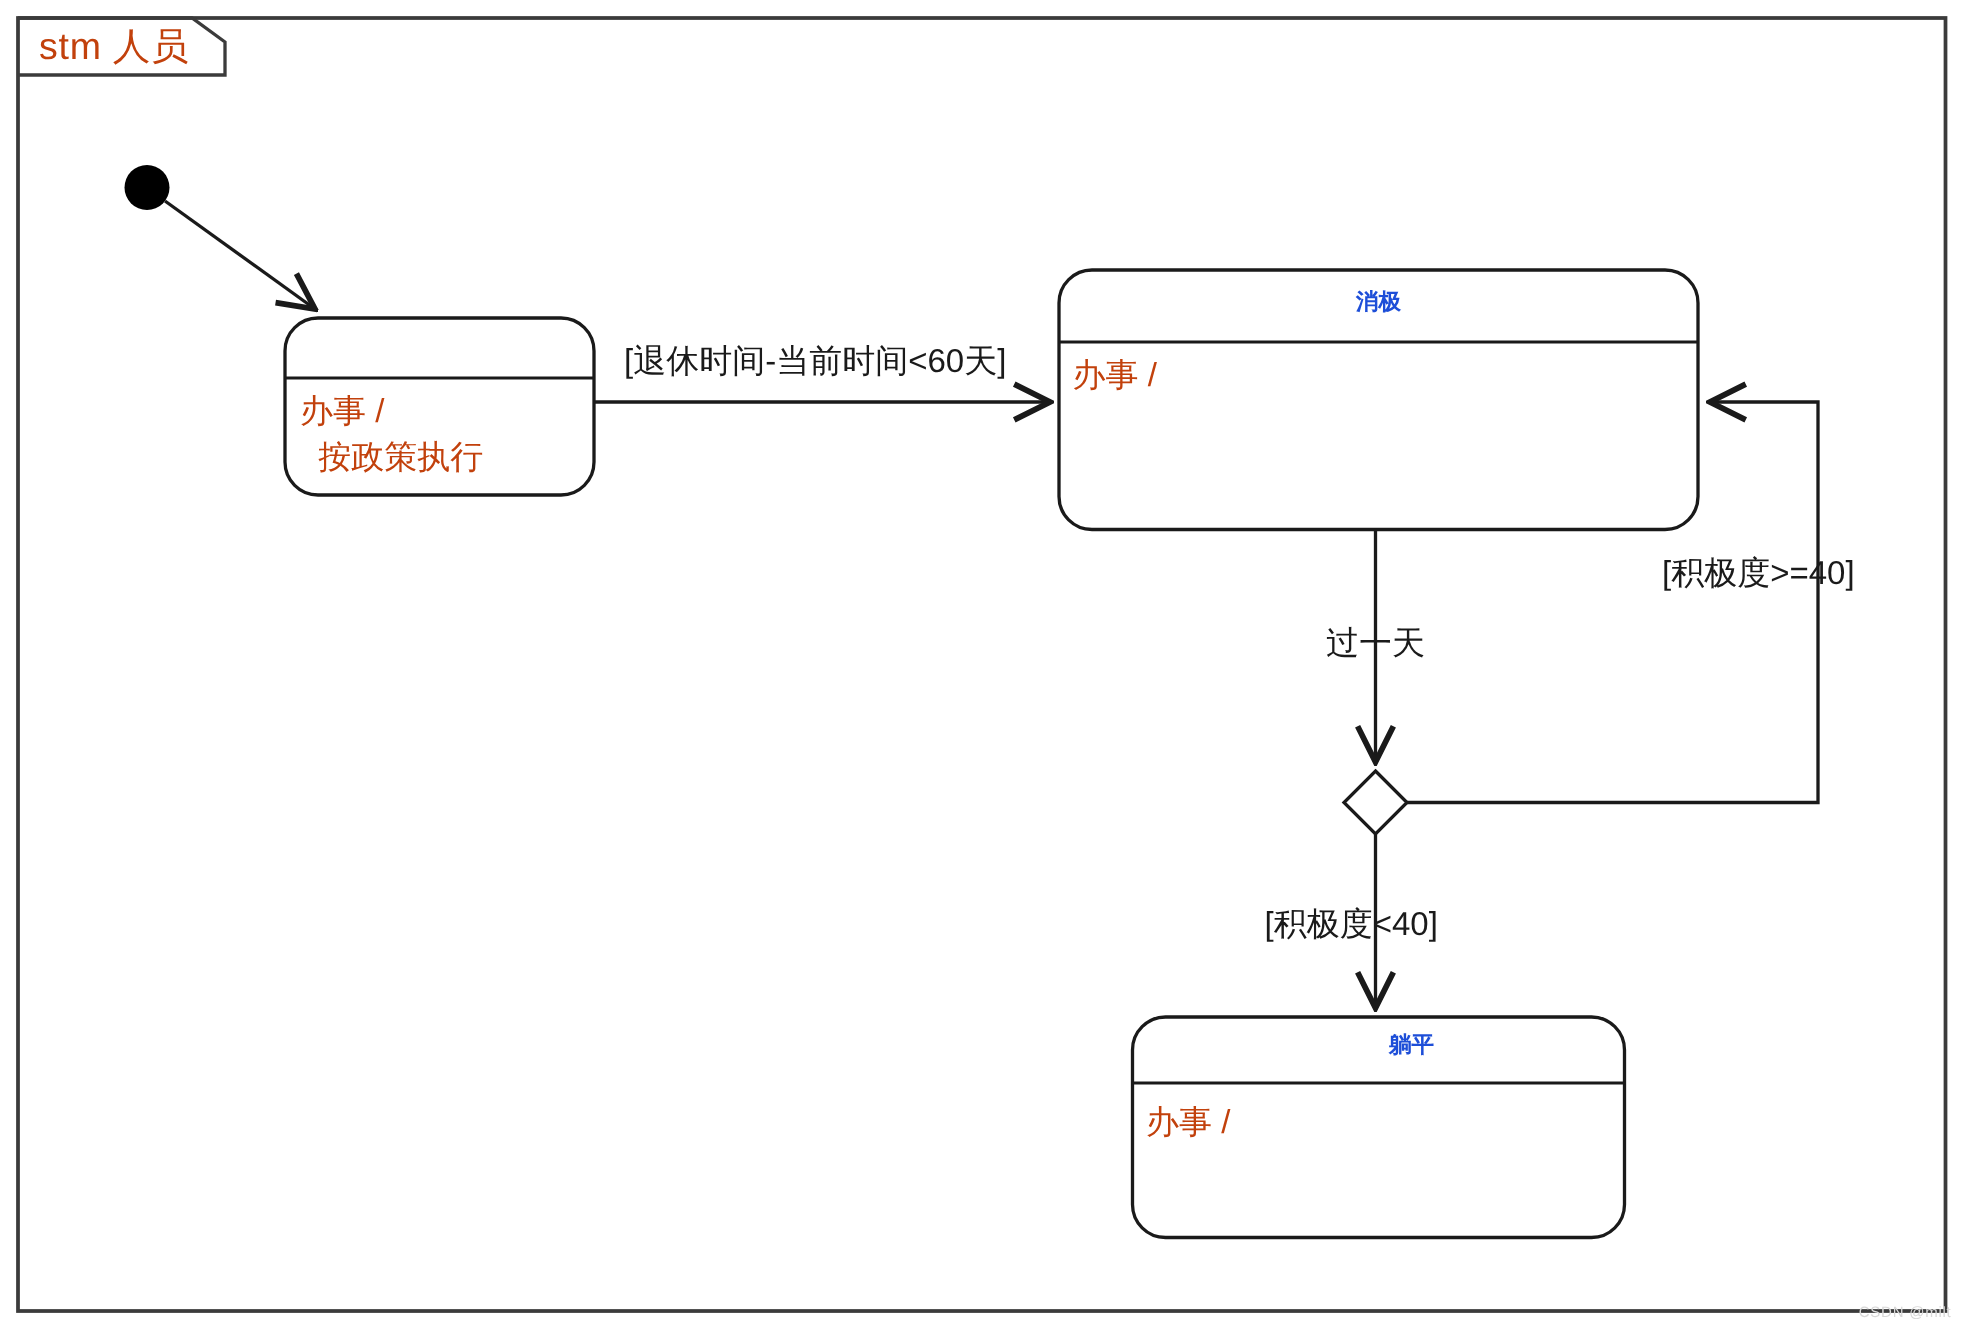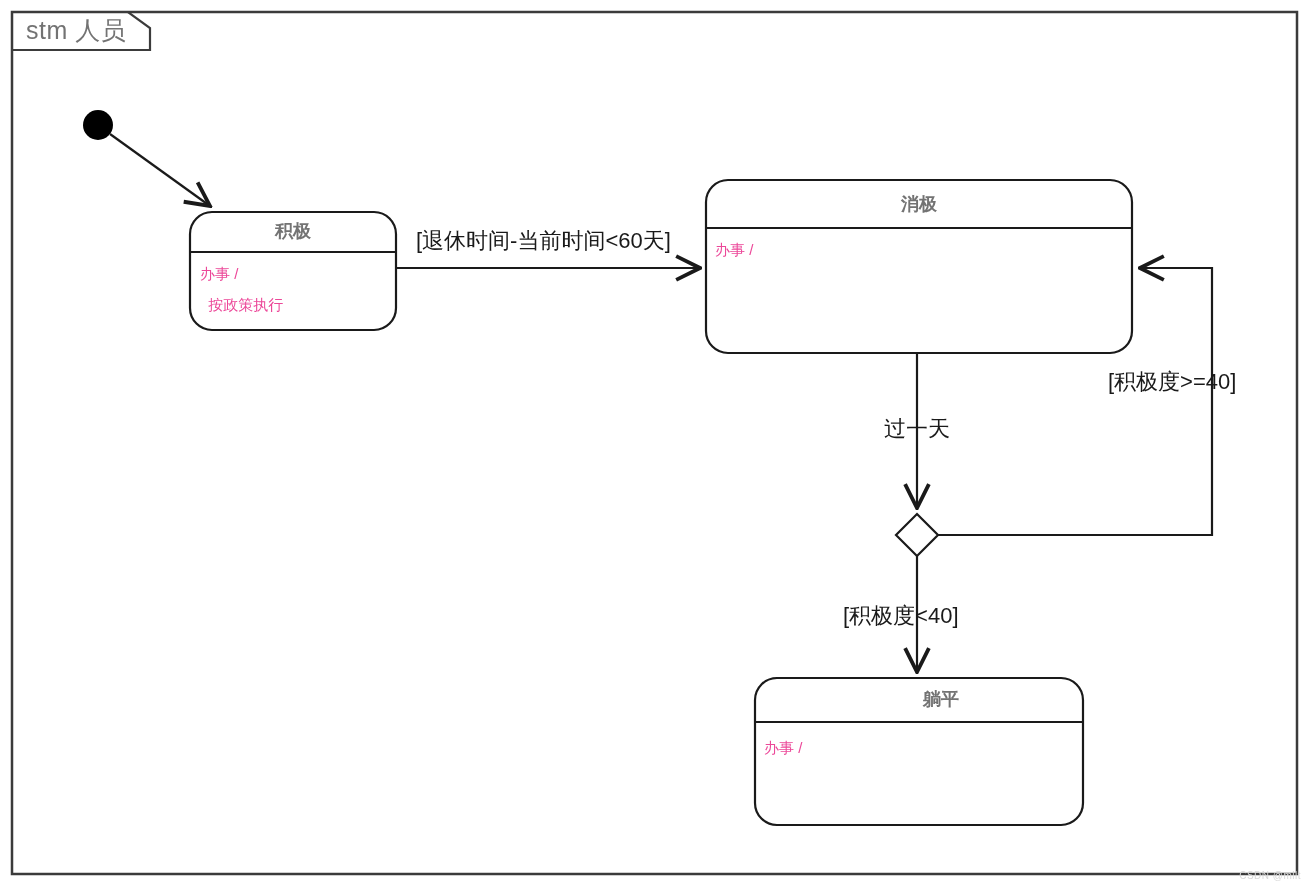--- a/index.html
+++ b/index.html
@@ -21,39 +21,39 @@
   #diagram-svg {
     position: absolute;
     left: 0;
     top: 0;
     width: 1309px;
     height: 891px;
   }
   .txt {
     position: absolute;
     white-space: pre;
-    color: #737373;
+    color: #c2410c;
     font-family: "Liberation Sans", "DejaVu Sans", sans-serif;
   }
   .frame-label {
     left: 26px;
     top: 14px;
     font-size: 25px;
     letter-spacing: 0.5px;
   }
   .state-title {
-    font-size: 18px;
+    font-size: 15px;
     font-weight: bold;
     text-align: center;
-    color: #737373;
+    color: #1d4ed8;
   }
   .state-body {
-    font-size: 15px;
+    font-size: 22px;
     line-height: 31px;
-    color: #ec4899;
+    color: #c2410c;
   }
   .edge-label {
     font-size: 22px;
     line-height: 31px;
     color: #1a1a1a;
     text-align: center;
   }
   .watermark {
     position: absolute;
     right: 8px;
@@ -117,21 +117,20 @@
     </g>
 
     <g>
       <rect x="755" y="678" width="328" height="147" rx="22" ry="22" fill="#ffffff" stroke="#1a1a1a" stroke-width="2.2"></rect>
       <line x1="755" y1="722" x2="1083" y2="722" stroke="#1a1a1a" stroke-width="2"></line>
     </g>
   </svg>
 
   <div class="txt frame-label">stm 人员</div>
 
-  <div class="txt state-title" style="left:190px; top:219px; width:206px;">积极</div>
   <div class="txt state-body" style="left:200px; top:258px;">办事 /</div>
   <div class="txt state-body" style="left:200px; top:289px;">  按政策执行</div>
 
   <div class="txt state-title" style="left:706px; top:192px; width:426px;">消极</div>
   <div class="txt state-body" style="left:715px; top:234px;">办事 /</div>
 
   <div class="txt state-title" style="left:755px; top:687px; width:372px;">躺平</div>
   <div class="txt state-body" style="left:764px; top:732px;">办事 /</div>
 
   <div class="txt edge-label" style="left:416px; top:225px;">[退休时间-当前时间&lt;60天]</div>

